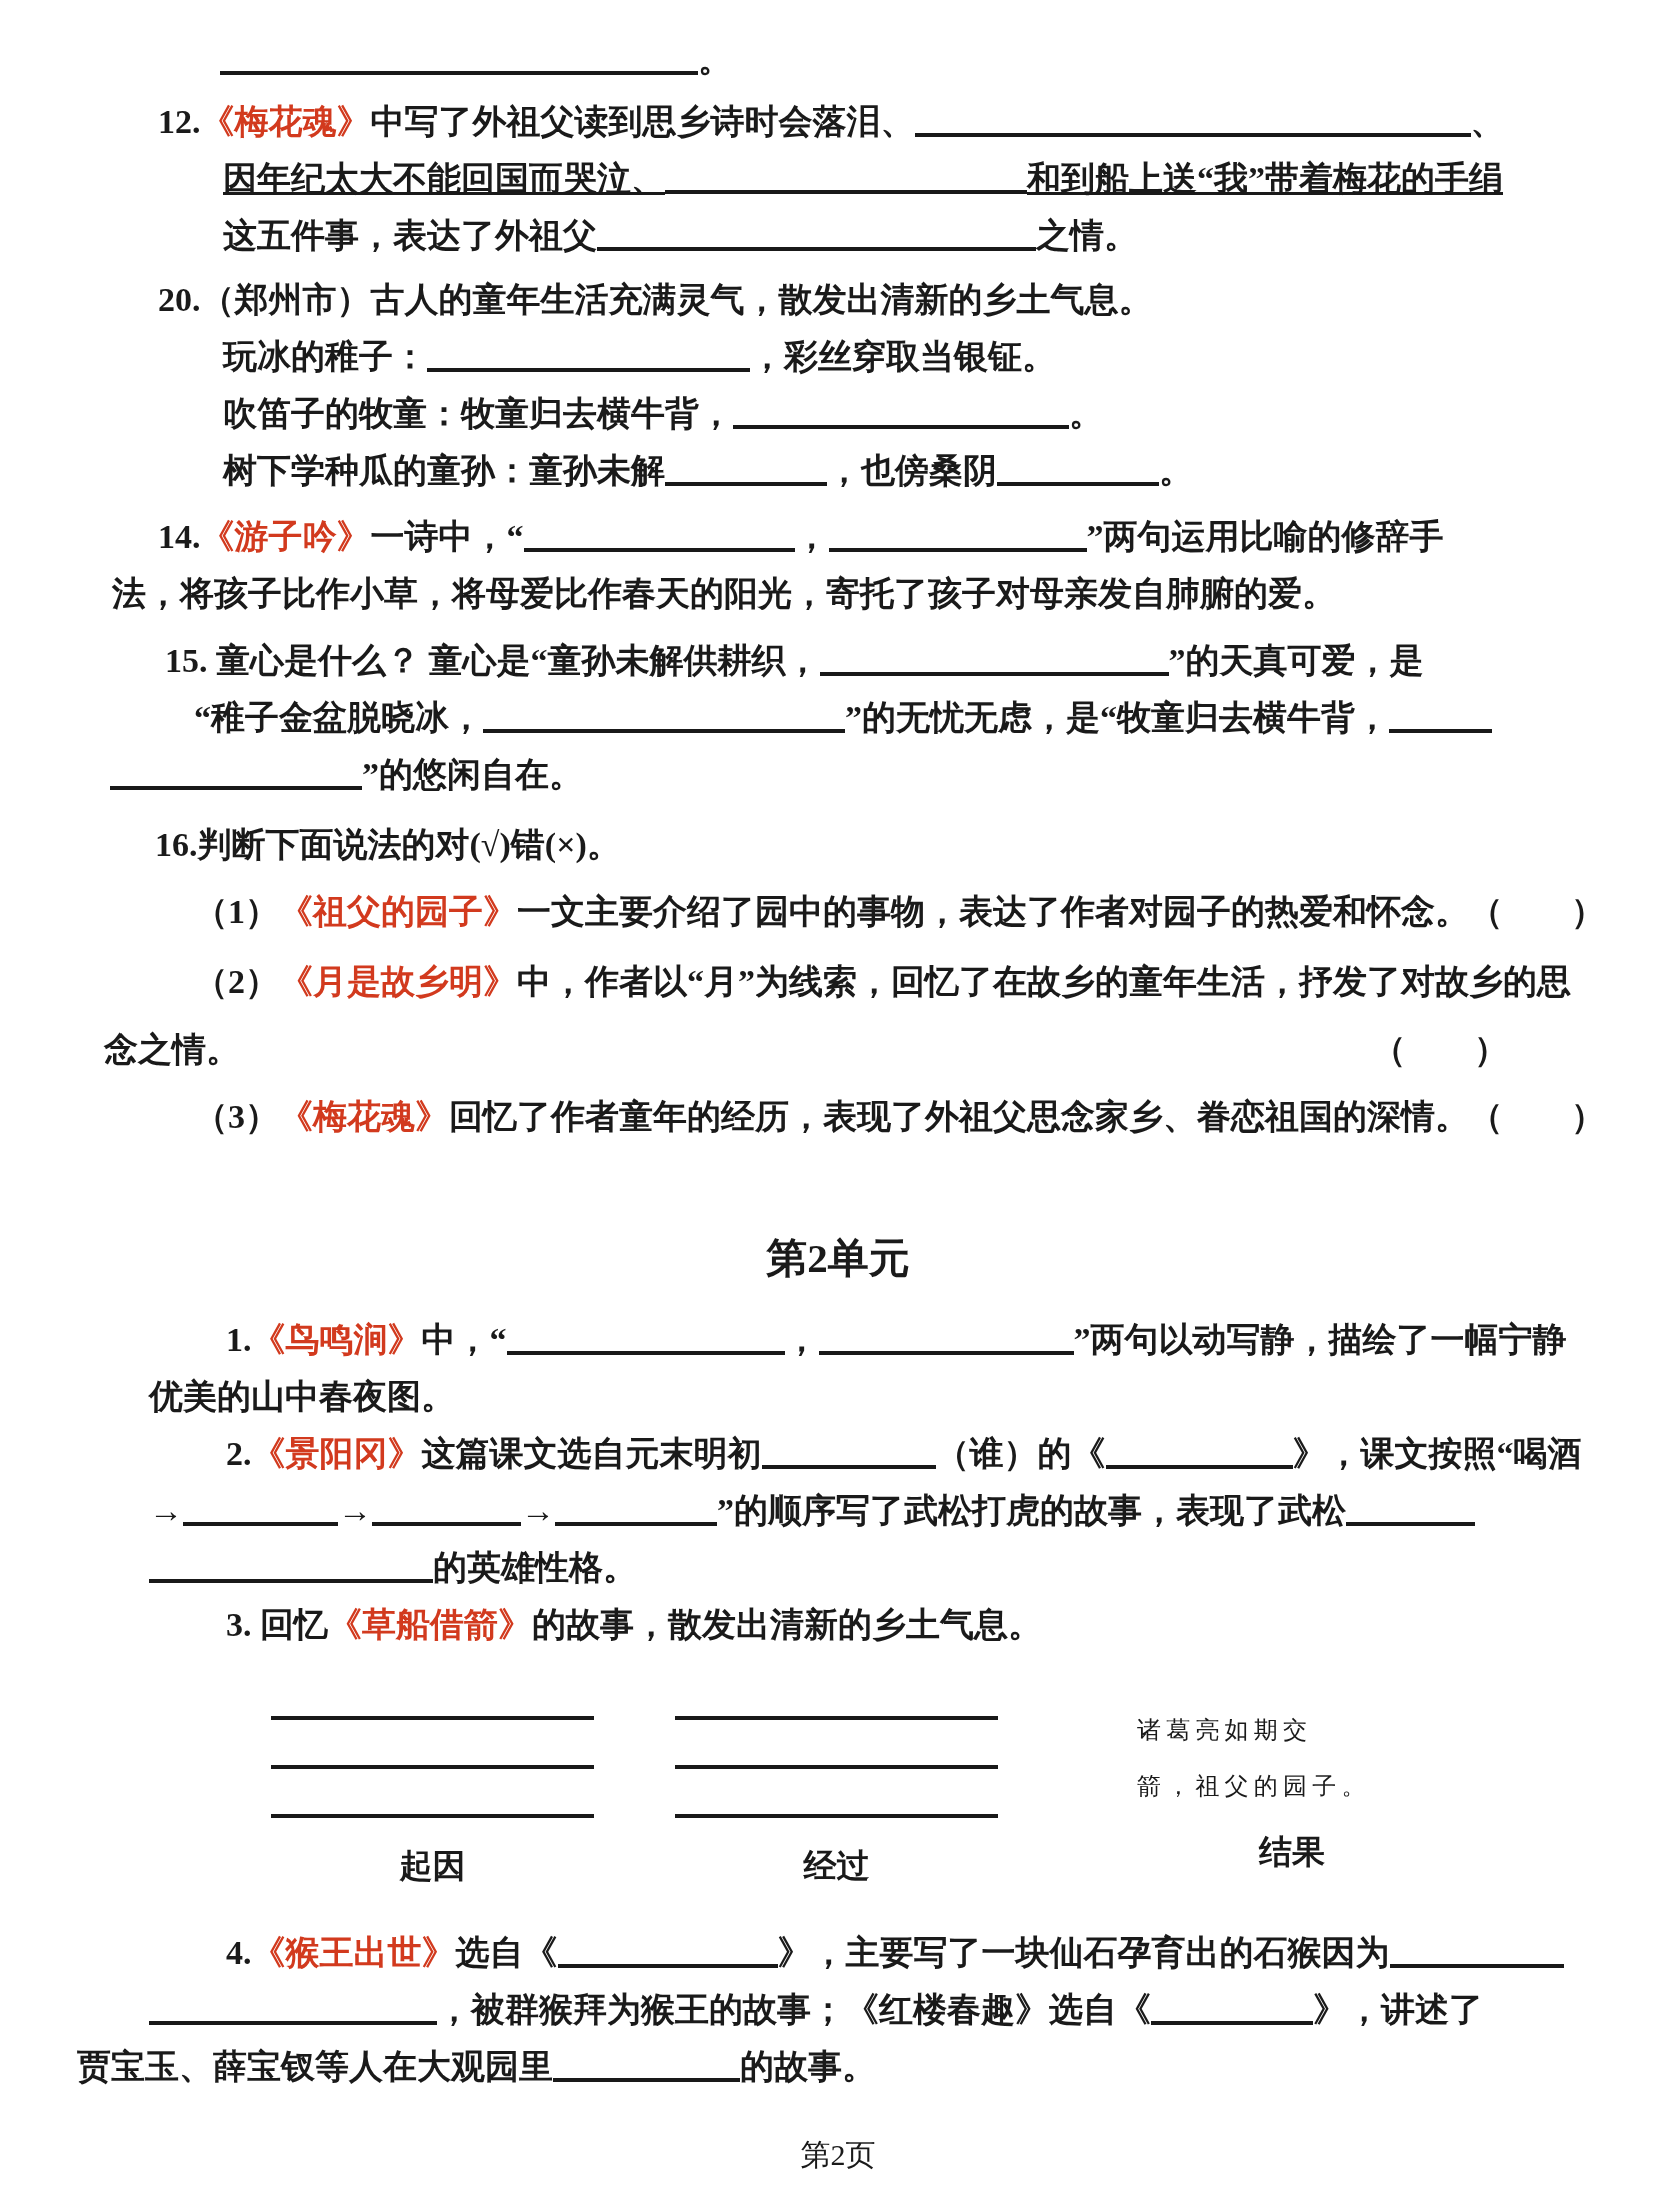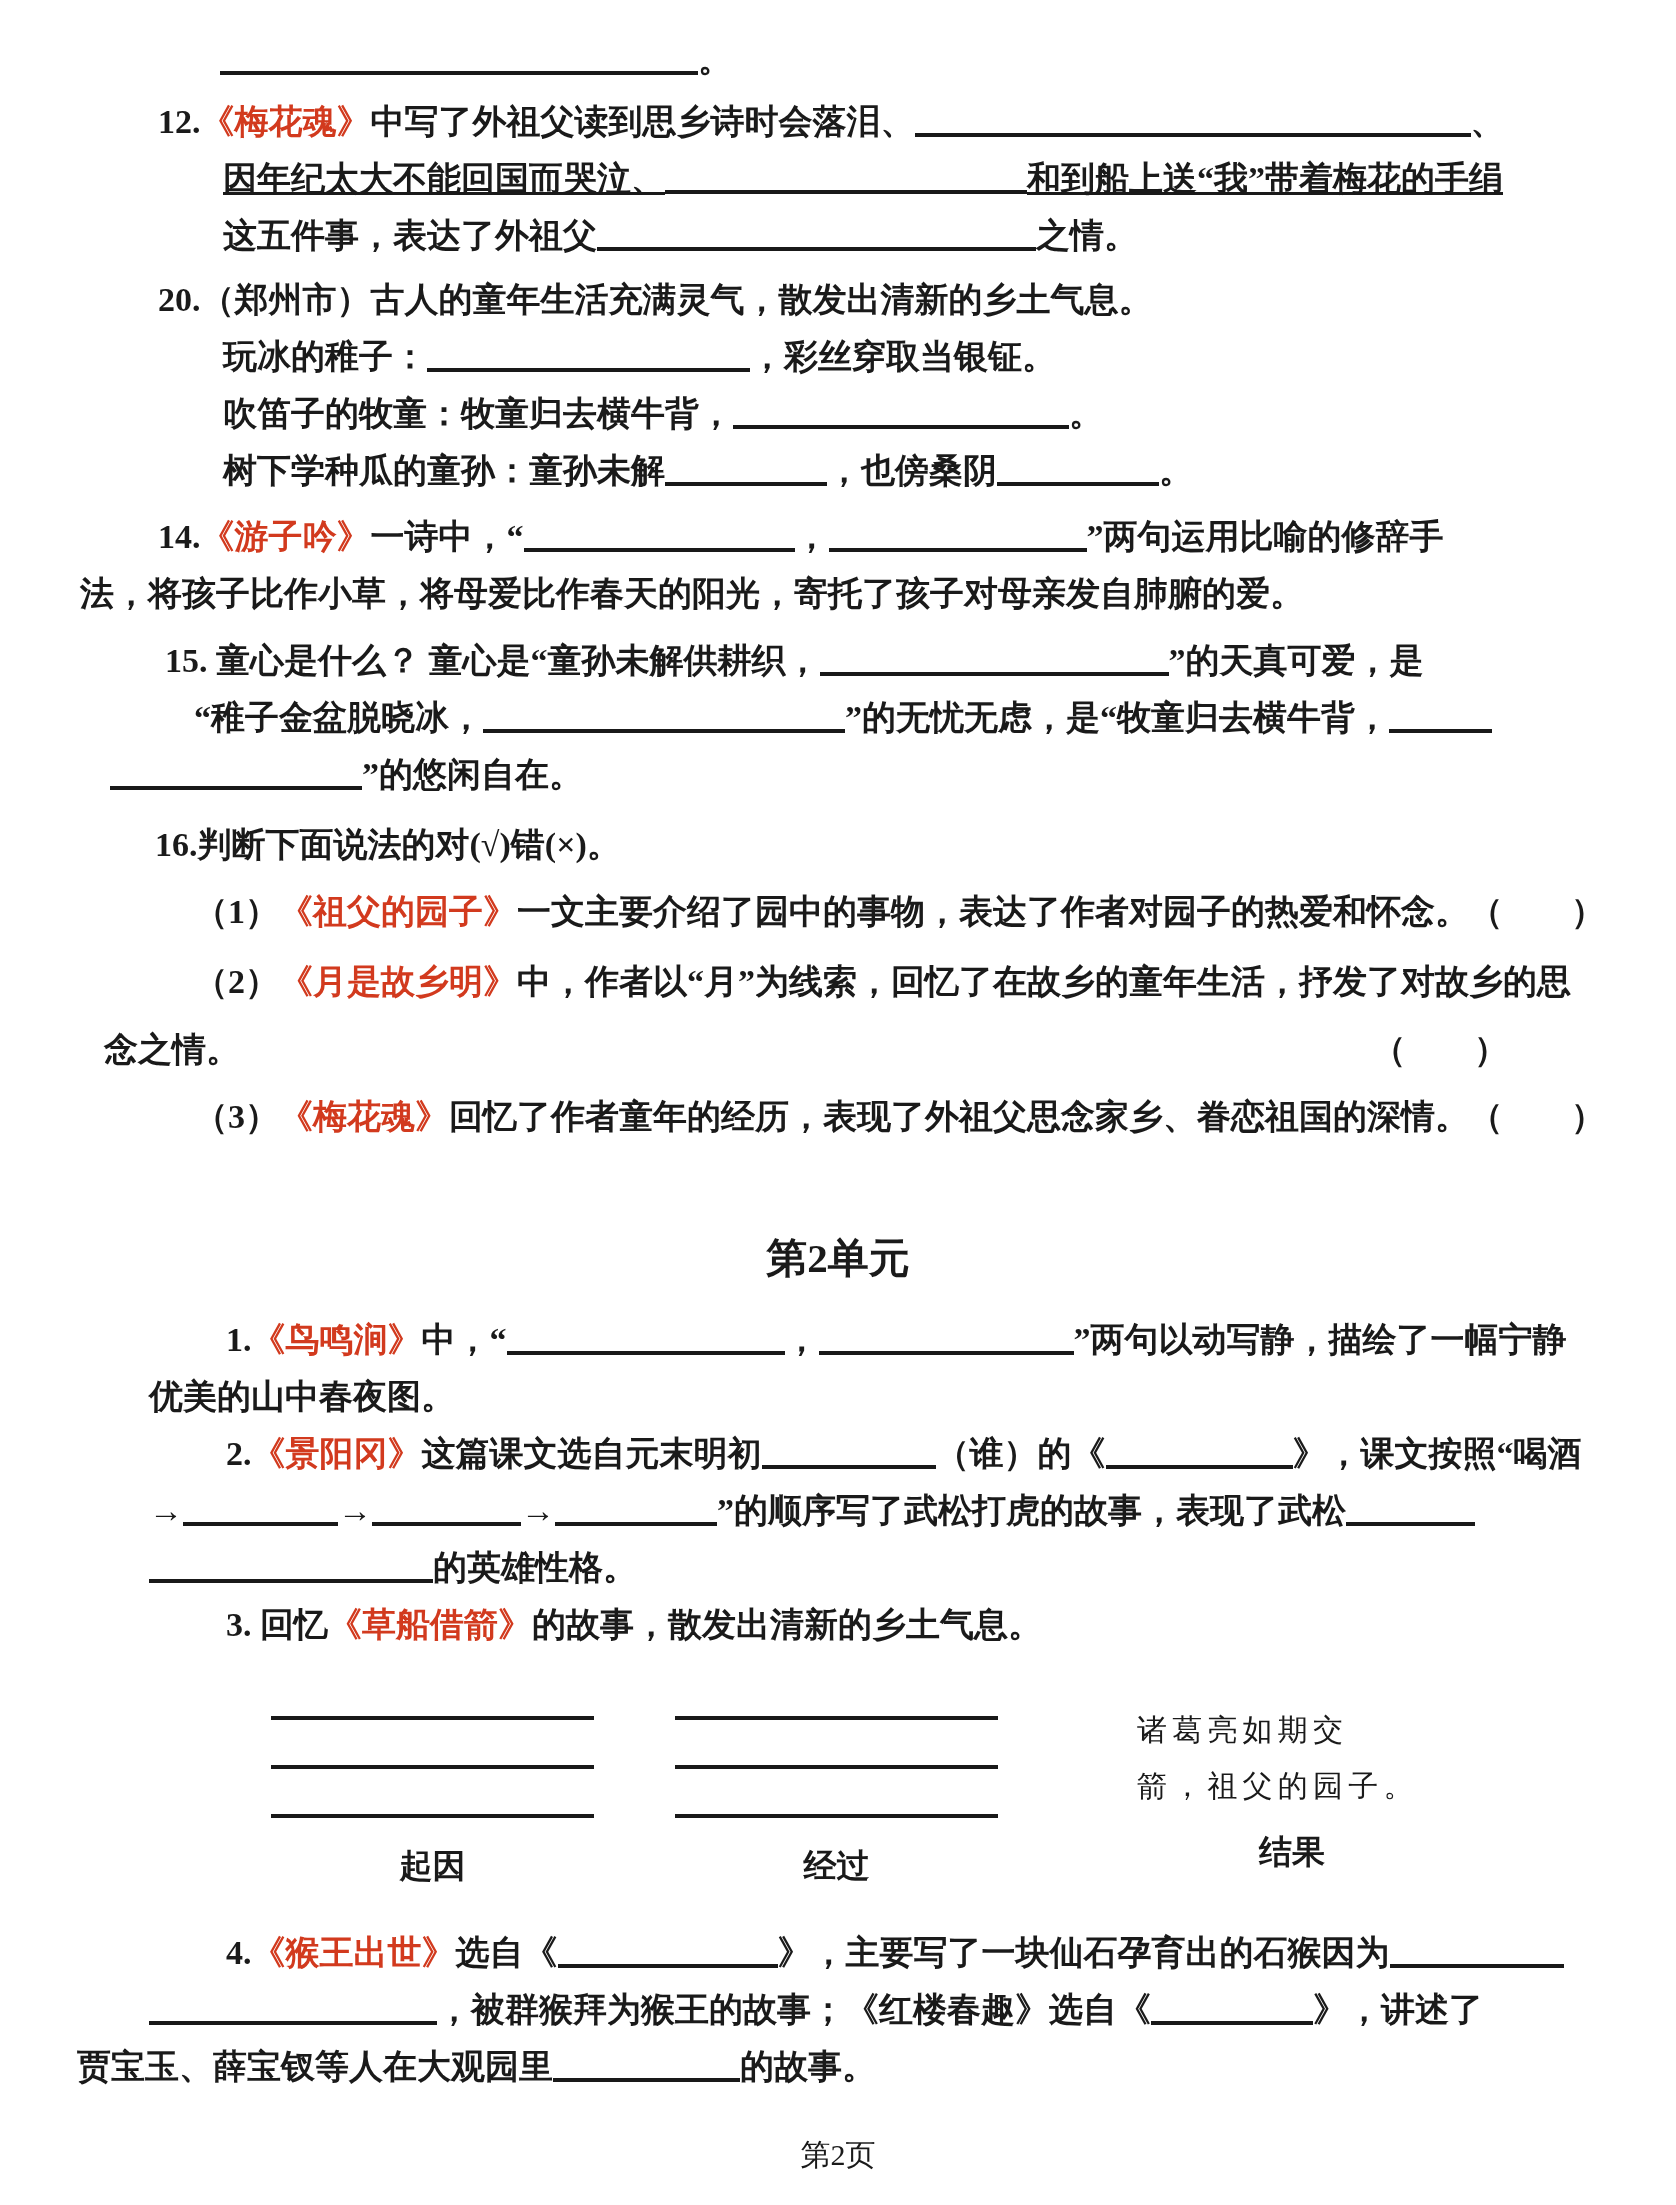--- a/index.html
+++ b/index.html
@@ -71,21 +71,21 @@
     margin-top:26px;
     text-align:center;
     font-size:33px;
     font-weight:700;
   }
   .dresult{
     position:absolute;
     top:0;
   }
   .dres-line{
-    font-size:30px;
+    font-size:24px;
     line-height:56px;
     font-weight:400;
     letter-spacing:5.2px;
     white-space:nowrap;
   }
   .dresult .dlabel{margin-top:16px;}
   .footer{
     margin-top:37px;
     text-align:center;
     font-size:30px;
@@ -101,21 +101,21 @@
   <div id="sec-unit1">
       <div class="line" style="margin-top: 0px; padding-left: 220px;"><span class="blank" style="width: 478px;"></span><span class="t">。</span></div>
       <div class="line" style="margin-top: 5.2px; padding-left: 158px;"><span class="t">12.</span><span class="red">《梅花魂》</span><span class="t">中写了外祖父读到思乡诗时会落泪、</span><span class="blank" style="width: 556px;"></span><span class="t">、</span></div>
       <div class="line" style="margin-top: 0px; padding-left: 223px; text-decoration: underline;"><span class="t">因年纪太大不能回国而哭泣、</span><span class="blank" style="width: 362px;"></span><span class="t">和到船上送“我”带着梅花的手绢</span></div>
       <div class="line" style="margin-top: 0px; padding-left: 223px;"><span class="t">这五件事，表达了外祖父</span><span class="blank" style="width: 439px;"></span><span class="t">之情。</span></div>
       <div class="line" style="margin-top: 6.5px; padding-left: 158px;"><span class="t">20.（郑州市）古人的童年生活充满灵气，散发出清新的乡土气息。</span></div>
       <div class="line" style="margin-top: 0px; padding-left: 223px;"><span class="t">玩冰的稚子：</span><span class="blank" style="width: 323px;"></span><span class="t">，彩丝穿取当银钲。</span></div>
       <div class="line" style="margin-top: 0px; padding-left: 223px;"><span class="t">吹笛子的牧童：牧童归去横牛背，</span><span class="blank" style="width: 336px;"></span><span class="t">。</span></div>
       <div class="line" style="margin-top: 0px; padding-left: 223px;"><span class="t">树下学种瓜的童孙：童孙未解</span><span class="blank" style="width: 162px;"></span><span class="t">，也傍桑阴</span><span class="blank" style="width: 162px;"></span><span class="t">。</span></div>
       <div class="line" style="margin-top: 9px; padding-left: 158px;"><span class="t">14.</span><span class="red">《游子吟》</span><span class="t">一诗中，“</span><span class="blank" style="width: 271px;"></span><span class="t">，</span><span class="blank" style="width: 258px;"></span><span class="t">”两句运用比喻的修辞手</span></div>
-      <div class="line" style="margin-top: 0px; padding-left: 80px;"><span class="t">法，将孩子比作小草，将母爱比作春天的阳光，寄托了孩子对母亲发自肺腑的爱。</span></div>
+      <div class="line" style="margin-top: 0px; padding-left: 112px;"><span class="t">法，将孩子比作小草，将母爱比作春天的阳光，寄托了孩子对母亲发自肺腑的爱。</span></div>
       <div class="line" style="margin-top: 10.3px; padding-left: 165px;"><span class="t">15. 童心是什么？ 童心是“童孙未解供耕织，</span><span class="blank" style="width: 349px;"></span><span class="t">”的天真可爱，是</span></div>
       <div class="line" style="margin-top: 0px; padding-left: 194px;"><span class="t">“稚子金盆脱晓冰，</span><span class="blank" style="width: 362px;"></span><span class="t">”的无忧无虑，是“牧童归去横牛背，</span><span class="blank" style="width: 103px;"></span></div>
       <div class="line" style="margin-top: 0px; padding-left: 110px;"><span class="blank" style="width: 252px;"></span><span class="t">”的悠闲自在。</span></div>
       <div class="line" style="margin-top: 13px; padding-left: 155px;"><span class="t">16.判断下面说法的对(√)错(×)。</span></div>
       <div class="line" style="margin-top: 10.3px; padding-left: 194px;"><span class="t">（1）</span><span class="red">《祖父的园子》</span><span class="t">一文主要介绍了园中的事物，表达了作者对园子的热爱和怀念。（　　）</span></div>
       <div class="line" style="margin-top: 13px; padding-left: 194px;"><span class="t">（2）</span><span class="red">《月是故乡明》</span><span class="t">中，作者以“月”为线索，回忆了在故乡的童年生活，抒发了对故乡的思</span></div>
       <div class="line" style="margin-top: 10.3px; padding-left: 104px;"><span class="t">念之情。</span><span class="rightseg t">（　　）</span></div>
       <div class="line" style="margin-top: 10.3px; padding-left: 194px;"><span class="t">（3）</span><span class="red">《梅花魂》</span><span class="t">回忆了作者童年的经历，表现了外祖父思念家乡、眷恋祖国的深情。（　　）</span></div>
     </div>
 

